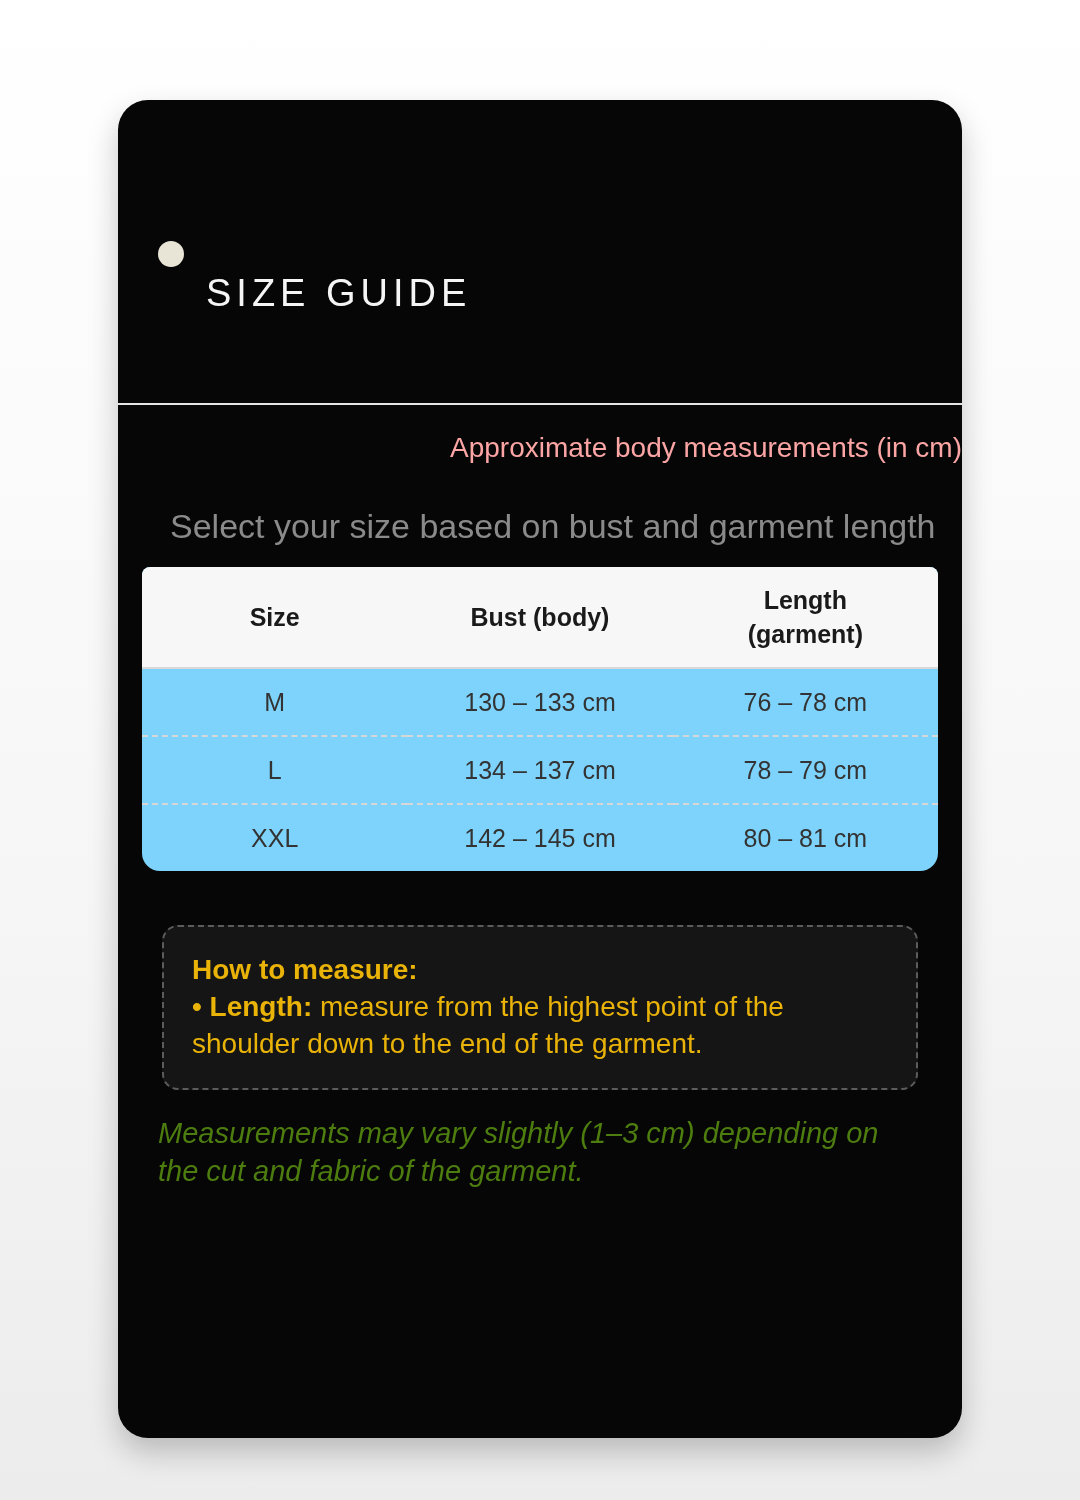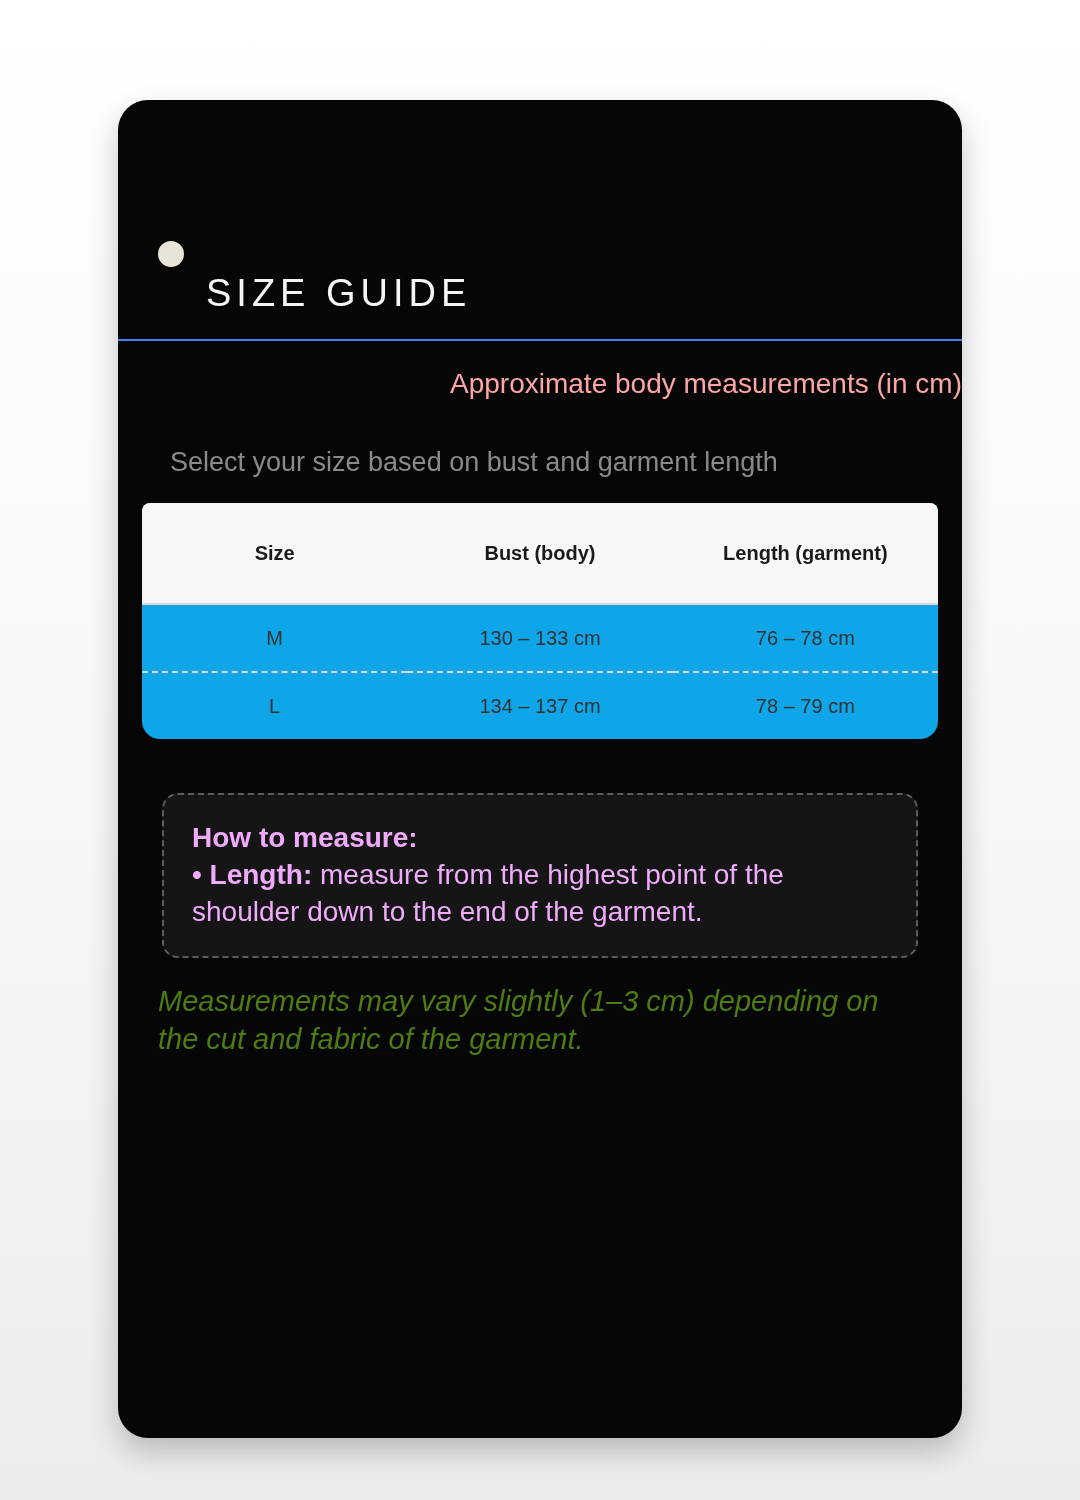--- a/index.html
+++ b/index.html
@@ -18,22 +18,22 @@
     top: 100px;
     width: 844px;
     height: 1338px;
     background: #060606;
     border-radius: 30px;
     box-shadow: 0 14px 30px rgba(0,0,0,0.22);
   }
 
   .card-header {
     position: relative;
-    height: 241px;
-    border-bottom: 2px solid #3b82f6;
+    height: 305px;
+    border-bottom: 2px solid #e5e5e5;
     box-sizing: border-box;
   }
   .dot {
     position: absolute;
     left: 40px;
     top: 141px;
     width: 26px;
     height: 26px;
     border-radius: 50%;
     background: #e9e5d6;
@@ -54,33 +54,33 @@
 
   .caption {
     margin: 26px 0 0 32px;
     font-size: 28px;
     line-height: 34px;
     color: #fca5a5;
     text-align: right;
   }
   .hint {
     margin: 44px 0 0 52px;
-    font-size: 27px;
+    font-size: 34px;
     line-height: 34px;
     color: #8a8a8a;
   }
 
   .size-table {
     margin: 24px 0 0 24px;
     width: 796px;
     border-collapse: collapse;
-    background: #0ea5e9;
+    background: #7dd3fc;
     border-radius: 8px 8px 18px 18px;
     overflow: hidden;
-    font-size: 20px;
+    font-size: 25px;
     color: #333333;
     table-layout: fixed;
   }
   .size-table th, .size-table td {
     width: 33.33%;
     text-align: center;
     vertical-align: middle;
     padding: 0;
   }
   .size-table thead th {
@@ -100,21 +100,21 @@
   }
 
   .howto {
     box-sizing: border-box;
     margin: 54px 0 8px 44px;
     width: 756px;
     background: #151515;
     border: 2px dashed #5c5c5c;
     border-radius: 16px;
     padding: 24px 28px 26px 28px;
-    color: #f0abfc;
+    color: #eab308;
     font-size: 28px;
     line-height: 37px;
   }
   .howto p { margin: 0; }
   .howto .howto-title { font-weight: bold; }
   .howto .bullet { font-weight: bold; }
 
   .note {
     margin: 24px 0 0 40px;
     width: 760px;
@@ -151,20 +151,25 @@
         <tr>
           <td>M</td>
           <td>130 – 133 cm</td>
           <td>76 – 78 cm</td>
         </tr>
         <tr>
           <td>L</td>
           <td>134 – 137 cm</td>
           <td>78 – 79 cm</td>
         </tr>
+        <tr>
+          <td>XXL</td>
+          <td>142 – 145 cm</td>
+          <td>80 – 81 cm</td>
+        </tr>
       </tbody>
     </table>
 
     <div class="howto">
       <p class="howto-title">How to measure:</p>
       <p class="howto-item"><span class="bullet">•</span> <b>Length:</b> <span>measure from the highest point of the shoulder down to the end of the garment.</span></p>
     </div>
 
     <p class="note">Measurements may vary slightly (1–3 cm) depending on the cut and fabric of the garment.</p>
 

